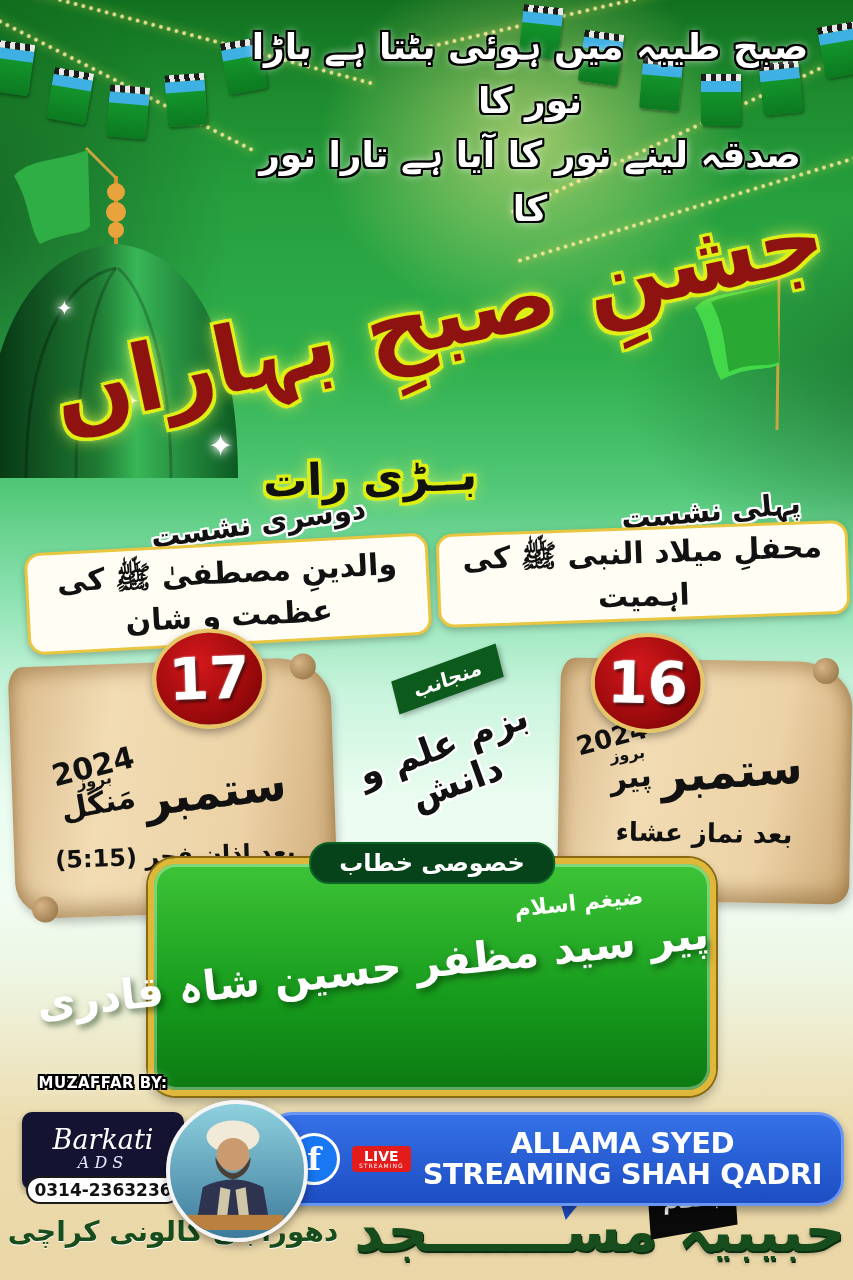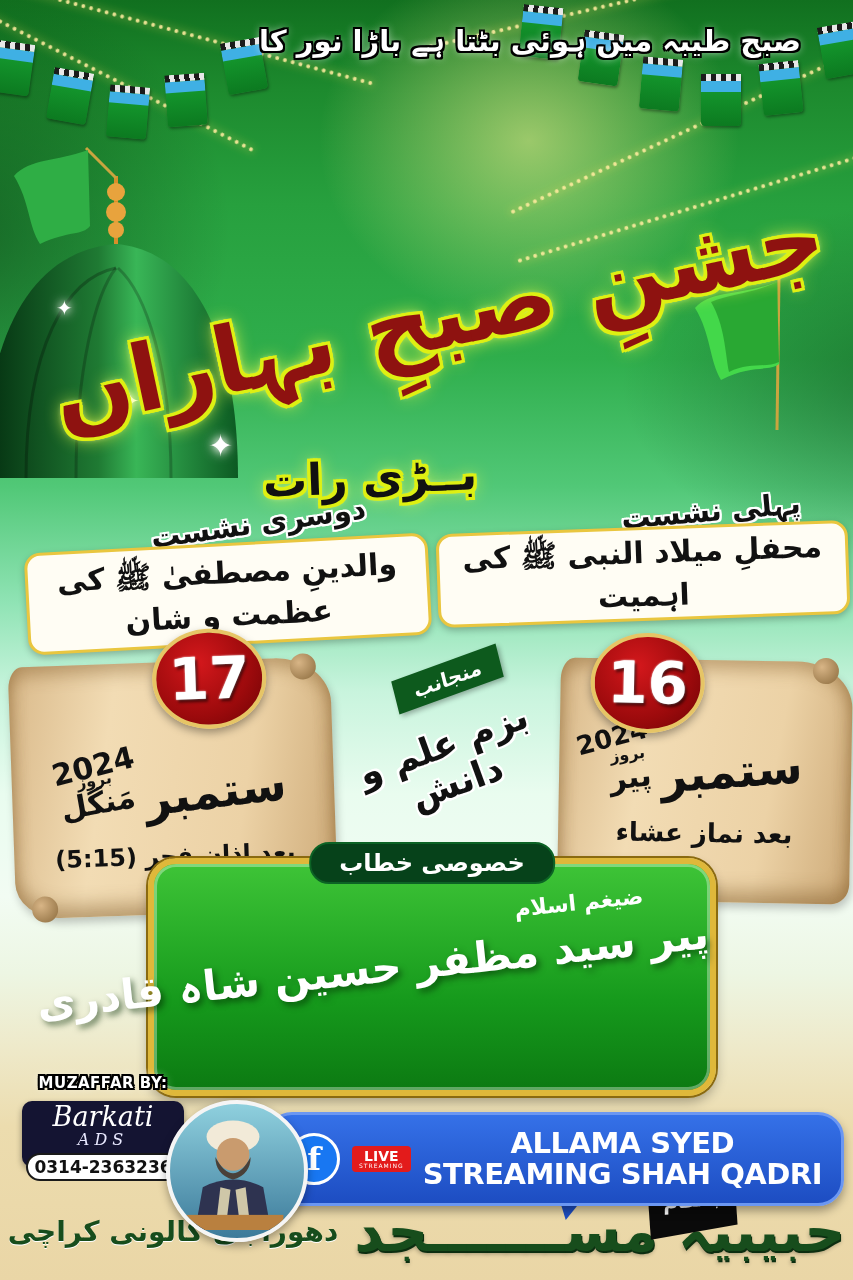--- a/index.html
+++ b/index.html
@@ -46,21 +46,21 @@
   .bunting-right .flag:nth-child(2){transform:translateY(28px) rotate(8deg);}
   .bunting-right .flag:nth-child(3){transform:translateY(54px) rotate(5deg);}
   .bunting-right .flag:nth-child(4){transform:translateY(70px) rotate(0deg);}
   .bunting-right .flag:nth-child(5){transform:translateY(58px) rotate(-6deg);}
   .bunting-right .flag:nth-child(6){transform:translateY(20px) rotate(-10deg);}
   
   .outline-b{text-shadow:-2px -2px 0 #000,2px -2px 0 #000,-2px 2px 0 #000,2px 2px 0 #000,0 -2px 0 #000,0 2px 0 #000,-2px 0 0 #000,2px 0 0 #000,0 0 10px #fff;}
   .outline-w{text-shadow:-2px -2px 0 #fff,2px -2px 0 #fff,-2px 2px 0 #fff,2px 2px 0 #fff,0 -2px 0 #fff,0 2px 0 #fff,-2px 0 0 #fff,2px 0 0 #fff;}
   .glow-y{text-shadow:3px 0 0 #def013,-3px 0 0 #def013,0 3px 0 #def013,0 -3px 0 #def013,3px 3px 0 #def013,-3px -3px 0 #def013,3px -3px 0 #def013,-3px 3px 0 #def013,0 0 18px #f3ff45,0 0 6px #ffffff;}
   
-  .couplet{top:20px;left:240px;width:580px;text-align:center;font-size:29px;font-weight:bold;color:#fff;line-height:1.5;}
+  .couplet{top:20px;left:240px;width:580px;text-align:center;font-size:36px;font-weight:bold;color:#fff;line-height:1.5;}
   .title{top:252px;left:150px;width:680px;text-align:center;transform:rotate(-12deg);
          font-size:92px;font-weight:bold;color:#8e1210;white-space:nowrap;}
   .subtitle{top:452px;left:150px;width:440px;text-align:center;transform:rotate(-2deg);
             font-size:44px;font-weight:bold;color:#111;}
   
   .session-label{font-size:29px;font-weight:bold;color:#111;}
   .lab1{top:494px;right:52px;transform:rotate(-5deg);}
   .lab2{top:506px;left:150px;transform:rotate(-8deg);}
   .topic-box{background:#fffdf4;border:3px solid #e9c63f;border-radius:16px;
              display:flex;align-items:center;justify-content:center;text-align:center;
@@ -112,21 +112,21 @@
   .speech-pill{position:absolute;top:-22px;left:50%;transform:translateX(-50%);
       background:#06421a;color:#fff;font-size:24px;font-weight:bold;padding:5px 28px;
       border-radius:20px;white-space:nowrap;border:2px solid #0c6325;}
   .honorific{position:absolute;top:26px;right:66px;color:#fff;font-size:22px;font-weight:bold;transform:rotate(-6deg);}
   .speaker-name{position:absolute;top:74px;left:0;width:100%;text-align:center;color:#fff;
       font-size:42px;font-weight:bold;transform:rotate(-6deg);white-space:nowrap;
       text-shadow:3px 4px 6px rgba(0,40,0,.55);}
   
   .designer{top:1074px;left:22px;width:162px;text-align:center;}
   .designer .dlabel{font-size:15px;font-weight:bold;color:#fff;letter-spacing:.5px;}
-  .brand-box{margin-top:9px;background:#141432;border-radius:10px;padding:2px 8px 18px;
+  .brand-box{margin-top:20px;background:#141432;border-radius:10px;padding:14px 8px 18px;
              box-shadow:0 3px 6px rgba(0,0,0,.4);}
   .brand{font-family:"DejaVu Serif",serif;font-style:italic;font-size:27px;color:#fff;line-height:1;}
   .brand-sub{font-family:"DejaVu Serif",serif;font-style:italic;font-size:16px;color:#e9e9ff;letter-spacing:5px;}
   .phone-pill{margin:-14px auto 0;width:150px;background:#fff;border:2px solid #1a1a1a;
       border-radius:14px;font-size:17px;font-weight:bold;color:#111;padding:2px 0;position:relative;}
   
   .photo{top:1100px;left:166px;width:134px;height:134px;border-radius:50%;
          border:4px solid #f5f5f5;overflow:hidden;z-index:5;
          background:linear-gradient(180deg,#8fd0de,#3c7a9a);box-shadow:0 4px 8px rgba(0,0,0,.35);}
   
@@ -207,20 +207,21 @@
     <span class="flag"></span>
     <span class="flag"></span>
   </div>
 
   <span class="sparkle sp1">✦</span>
   <span class="sparkle sp2">✦</span>
   <span class="sparkle sp3">✦</span>
 
   <div class="abs couplet rtl outline-b">
     <div>صبح طیبہ میں ہوئی بٹتا ہے باڑا نور کا</div>
+    <div>صدقہ لینے نور کا آیا ہے تارا نور کا</div>
   </div>
 
   <div class="abs title rtl glow-y">جشنِ صبحِ بہاراں</div>
 
   <div class="abs subtitle rtl glow-y">بــڑی رات</div>
 
   <div class="abs session-label lab1 rtl outline-w">پہلی نشست</div>
   <div class="abs topic-box box1 rtl">
     <span>محفلِ میلاد النبی ﷺ کی اہمیت</span>
   </div>

